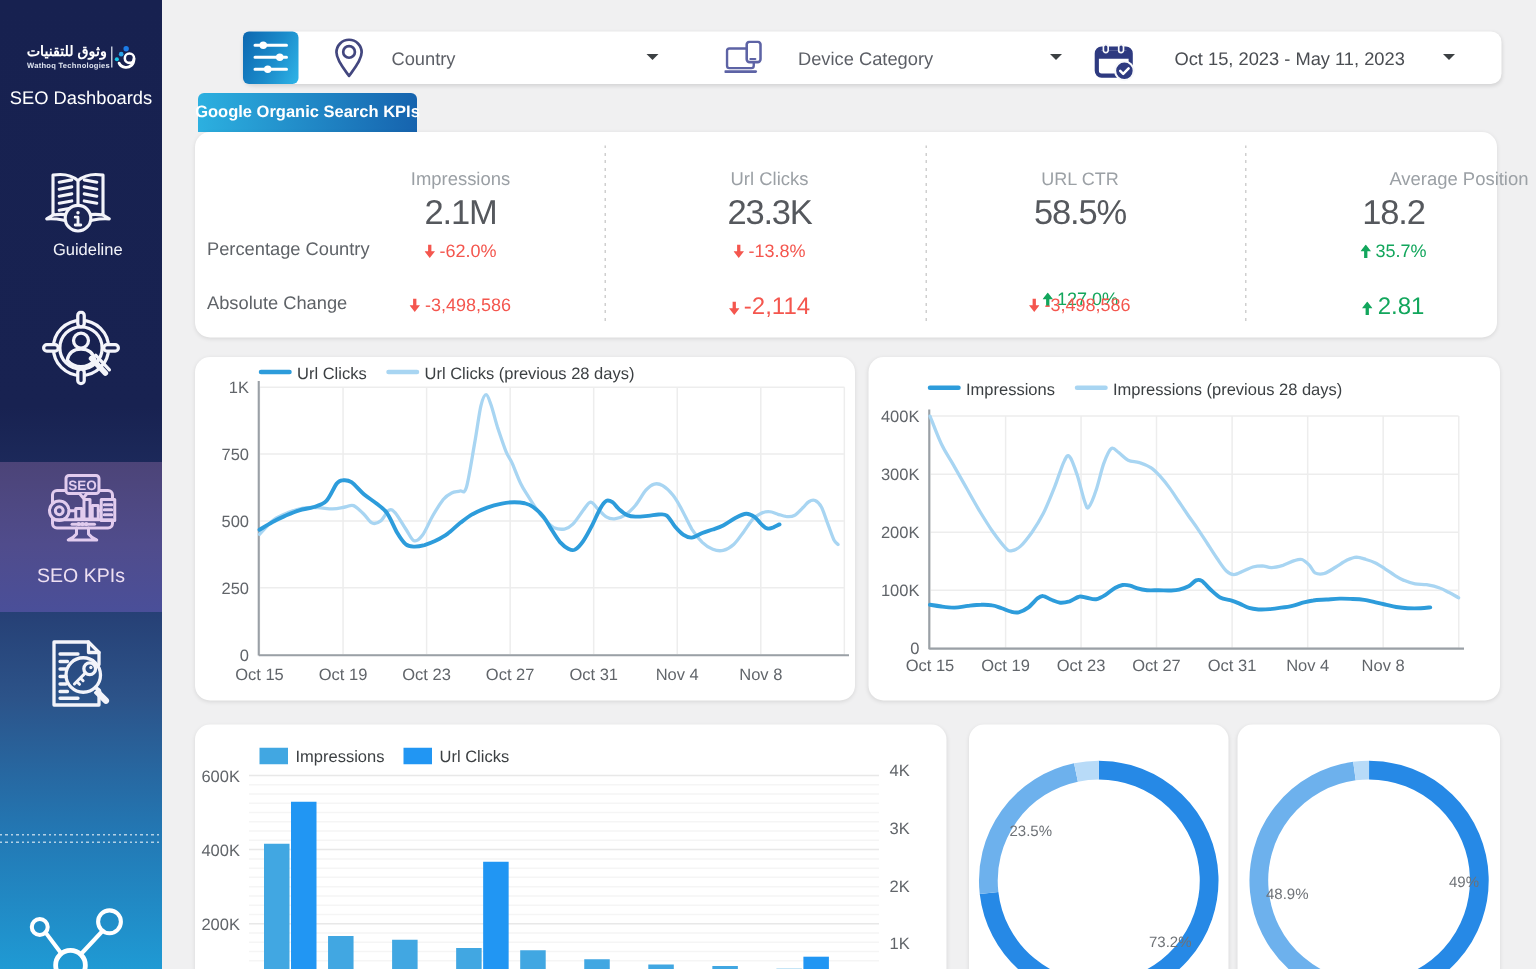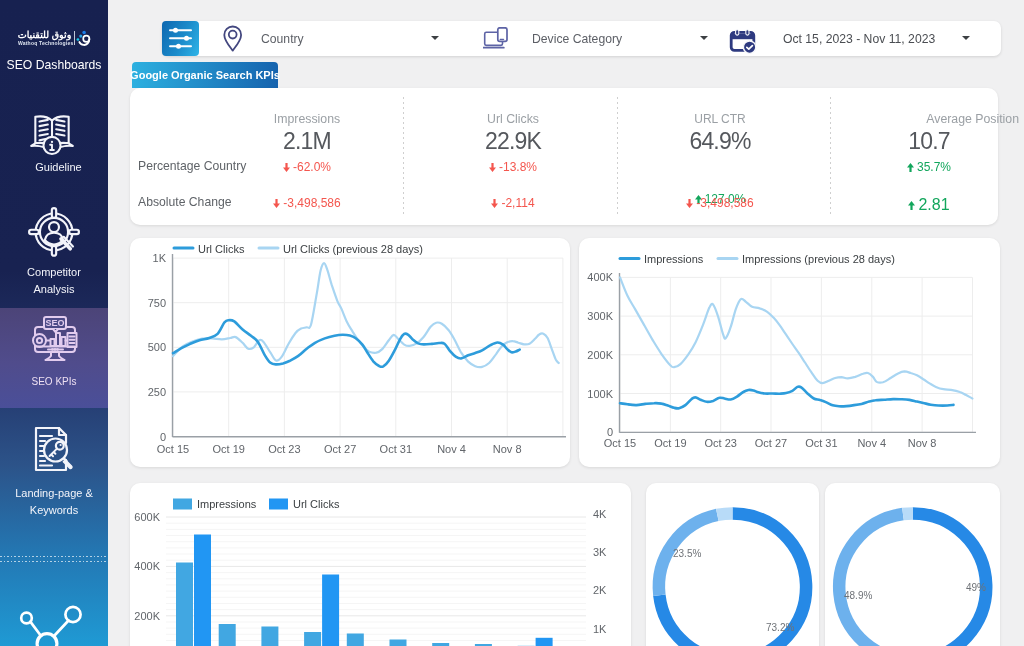--- a/index.html
+++ b/index.html
@@ -46,21 +46,20 @@
     <circle cx="24" cy="23" r="13"></circle>
     <rect x="22" y="1" width="4" height="9" rx="2" fill="#1b2553"></rect>
     <rect x="22" y="36" width="4" height="9" rx="2" fill="#1b2553"></rect>
     <rect x="1" y="21" width="9" height="4" rx="2" fill="#1b2553"></rect>
     <rect x="38" y="21" width="9" height="4" rx="2" fill="#1b2553"></rect>
     <circle cx="24" cy="18.5" r="4.6"></circle>
     <path d="M15.5 30.5 C16.5 25.8 20 23.8 24 23.8 C28 23.8 31.5 25.8 32.5 30.5 C30 33.4 27.2 34.6 24 34.6 C20.8 34.6 18 33.4 15.5 30.5 Z"></path>
     <path d="M30.5 29.5 L39 38.5" stroke-width="3.4"></path>
     <path d="M33 27.5 L41.5 36.5" stroke-width="2"></path>
   </svg>
-<div class="abs" style="left:0;top:264px;width:108px;text-align:center;font-size:11px;line-height:16.5px;color:#f3f4fa;">Competitor<br>Analysis</div>
 <div class="abs" style="left:0;top:308px;width:108px;height:100px;background:linear-gradient(180deg,#4c4478 0%,#504c8c 55%,#4a4f99 100%);"></div>
 
   <svg class="abs" style="left:29px;top:315px;" width="52" height="52" viewBox="0 0 52 52" fill="none" stroke="#e2ccee" stroke-width="2" stroke-linecap="round" stroke-linejoin="round">
     <rect x="6" y="12" width="40" height="25" rx="3"></rect>
     <rect x="15" y="2" width="22" height="12" rx="2" fill="#4d4a87"></rect>
     <path d="M24 14 L26.5 17 L29 14" fill="#4d4a87"></path>
     <text x="26" y="11.4" font-size="9" font-weight="bold" fill="#e2ccee" stroke="none" text-anchor="middle" font-family="Liberation Sans">SEO</text>
     <circle cx="10.5" cy="25.5" r="6.5" fill="#4d4a87"></circle>
     <circle cx="10.5" cy="25.5" r="2.6"></circle>
     <path d="M17 25.5 L21 25.5"></path>
@@ -70,34 +69,33 @@
     <path d="M36.5 25.5 L40.5 25.5"></path>
     <rect x="38.5" y="18" width="9" height="14" fill="#4d4a87"></rect>
     <path d="M40.5 21.5 L45.5 21.5 M40.5 24.8 L45.5 24.8 M40.5 28.1 L45.5 28.1"></path>
     <path d="M19 34.5 L34 34.5"></path>
     <path d="M6 31.5 L46 31.5"></path>
     <circle cx="23.5" cy="34.4" r="0.4" fill="#e2ccee"></circle>
       <circle cx="26" cy="34.4" r="0.4" fill="#e2ccee"></circle>
       <circle cx="28.5" cy="34.4" r="0.4" fill="#e2ccee"></circle>
     <path d="M22 37 L22 41 C20 43.5 18.5 44 16.5 45 L35.5 45 C33.5 44 32 43.5 30 41 L30 37"></path>
   </svg>
-<div class="abs" style="left:0;top:376px;width:108px;text-align:center;font-size:10px;color:#eee0f2;">SEO KPIs</div>
+<div class="abs" style="left:0;top:376px;width:108px;text-align:center;font-size:13px;color:#eee0f2;">SEO KPIs</div>
 
   <svg class="abs" style="left:30px;top:426px;" width="46" height="54" viewBox="0 0 46 54" fill="none" stroke="#f3f4fa" stroke-width="2.2" stroke-linecap="round" stroke-linejoin="round">
     <path d="M6 2 L29 2 L36 9 L36 17 M36 34 L36 44 L6 44 L6 2"></path>
     <path d="M29 2 L29 9 L36 9"></path>
     <path d="M10 10 L22 10 M10 15 L15 15 M10 20 L14 20 M10 25 L14 25 M10 30 L14 30 M10 35 L15 35 M10 39.5 L22 39.5"></path>
     <circle cx="25.5" cy="24" r="11.5"></circle>
     <path d="M33.8 32.3 L36.3 34.8" stroke-width="2.6"></path>
     <path d="M35.3 33.8 L41.5 40 C43 41.5 41 43.5 39.5 42 L33.3 35.8 Z" fill="#f3f4fa" stroke-width="1.4"></path>
     <circle cx="29.8" cy="19.8" r="3.9"></circle>
     <circle cx="30.6" cy="19.0" r="1.1" fill="#f3f4fa" stroke="none"></circle>
     <path d="M27 22.6 L19.6 30 M21.2 28.4 L23 30.2 M23.6 26 L25.4 27.8" stroke-width="2"></path>
   </svg>
-<div class="abs" style="left:0;top:485px;width:108px;text-align:center;font-size:11px;line-height:16.5px;color:#f3f4fa;">Landing-page &amp;<br>Keywords</div>
 <div class="abs" style="left:0;top:555.5px;width:108px;height:1.6px;background-image:repeating-linear-gradient(90deg,rgba(255,255,255,0.65) 0 1.6px,transparent 1.6px 3.6px);"></div>
 <div class="abs" style="left:0;top:560.5px;width:108px;height:1.6px;background-image:repeating-linear-gradient(90deg,rgba(255,255,255,0.65) 0 1.6px,transparent 1.6px 3.6px);"></div>
 <svg class="abs" style="left:12px;top:600px;" width="80" height="46" viewBox="0 0 80 46" fill="none" stroke="#fff" stroke-width="2.7" stroke-linecap="round">
   <path d="M18.3 21.6 L28.5 35.2 M56.5 20.5 L42.5 35.5"></path>
   <circle cx="14.5" cy="18" r="5.3"></circle>
   <circle cx="61" cy="14.5" r="7.6"></circle>
   <circle cx="35" cy="43.5" r="9.9" stroke-width="3.2"></circle>
 </svg>
 </div>
 
@@ -128,21 +126,21 @@
 <div class="abs" style="left:700px;top:36px;width:0;height:0;border-left:4px solid transparent;border-right:4px solid transparent;border-top:4.8px solid #3c4043;"></div>
 
 <svg class="abs" style="left:729px;top:29px;" width="30" height="26" viewBox="0 0 30 26" fill="none">
   <rect x="2.2" y="3.4" width="22.6" height="18" rx="3.2" stroke="#2e3a80" stroke-width="2.8"></rect>
   <path d="M3 4.8 L24 4.8 L24 10.2 L3 10.2 Z" fill="#2e3a80"></path>
   <rect x="6.6" y="0.7" width="3.2" height="5.4" rx="1.6" fill="#2e3a80" stroke="#f7f8fa" stroke-width="1.1"></rect>
   <rect x="16.8" y="0.7" width="3.2" height="5.4" rx="1.6" fill="#2e3a80" stroke="#f7f8fa" stroke-width="1.1"></rect>
   <circle cx="20.6" cy="18.2" r="6.2" fill="#2e3a80" stroke="#f7f8fa" stroke-width="1.4"></circle>
   <path d="M17.8 18.3 L19.8 20.2 L23.4 16.6" stroke="#fff" stroke-width="1.7" fill="none" stroke-linecap="round" stroke-linejoin="round"></path>
 </svg>
-<div class="abs" style="left:783px;top:32px;font-size:12.2px;color:#4a4d52;">Oct 15, 2023 - Nov 11, 2023</div>
+<div class="abs" style="left:783px;top:32px;font-size:12.2px;color:#4a4d52;">Oct 15, 2023 - May 11, 2023</div>
 <div class="abs" style="left:962px;top:36px;width:0;height:0;border-left:4px solid transparent;border-right:4px solid transparent;border-top:4.8px solid #3c4043;"></div>
 
 <div class="abs" style="left:132px;top:62px;width:146px;height:26px;border-radius:4px 4px 0 0;
 background:linear-gradient(90deg,#2cb0e0 0%,#1663ae 100%);color:#fff;font-size:11px;
 display:flex;align-items:center;justify-content:center;white-space:nowrap;font-weight:bold;">Google Organic Search KPIs</div>
 
 <div class="card" style="left:130px;top:88px;width:868px;height:137px;"></div>
 <div class="abs" style="left:403px;top:97px;width:1px;height:119px;background-image:repeating-linear-gradient(180deg,#cfcfcf 0 2px,transparent 2px 5px);"></div>
 <div class="abs" style="left:617px;top:97px;width:1px;height:119px;background-image:repeating-linear-gradient(180deg,#cfcfcf 0 2px,transparent 2px 5px);"></div>
 <div class="abs" style="left:830px;top:97px;width:1px;height:119px;background-image:repeating-linear-gradient(180deg,#cfcfcf 0 2px,transparent 2px 5px);"></div>
@@ -150,37 +148,37 @@
 <div class="abs" style="left:138px;top:195px;font-size:12.2px;color:#5f6368;">Absolute Change</div>
 <div class="abs" style="left:217px;top:112px;width:180px;text-align:center;font-size:12.3px;color:#9ba0a5;">Impressions</div>
 <div class="abs" style="left:217px;top:128px;width:180px;text-align:center;font-size:23px;letter-spacing:-0.8px;color:#55585d;">2.1M</div>
 <div class="abs" style="left:217px;top:160px;width:180px;text-align:center;font-size:12px;color:#f4564e;display:flex;align-items:center;justify-content:center;"><svg width="7" height="9" viewBox="0 0 7 9" style="margin-right:3px;" fill="#f4564e">
       <path d="M3.5 9 L7 4.5 L4.6 4.5 L4.6 0 L2.4 0 L2.4 4.5 L0 4.5 Z"></path>
     </svg>-62.0%</div>
 <div class="abs" style="left:217px;top:196px;width:180px;text-align:center;font-size:12px;color:#f4564e;display:flex;align-items:center;justify-content:center;"><svg width="7" height="9" viewBox="0 0 7 9" style="margin-right:3px;" fill="#f4564e">
       <path d="M3.5 9 L7 4.5 L4.6 4.5 L4.6 0 L2.4 0 L2.4 4.5 L0 4.5 Z"></path>
     </svg>-3,498,586</div>
 <div class="abs" style="left:423px;top:112px;width:180px;text-align:center;font-size:12.3px;color:#9ba0a5;">Url Clicks</div>
-<div class="abs" style="left:423px;top:128px;width:180px;text-align:center;font-size:23px;letter-spacing:-0.8px;color:#55585d;">22.9K</div>
+<div class="abs" style="left:423px;top:128px;width:180px;text-align:center;font-size:23px;letter-spacing:-0.8px;color:#55585d;">23.3K</div>
 <div class="abs" style="left:423px;top:160px;width:180px;text-align:center;font-size:12px;color:#f4564e;display:flex;align-items:center;justify-content:center;"><svg width="7" height="9" viewBox="0 0 7 9" style="margin-right:3px;" fill="#f4564e">
       <path d="M3.5 9 L7 4.5 L4.6 4.5 L4.6 0 L2.4 0 L2.4 4.5 L0 4.5 Z"></path>
     </svg>-13.8%</div>
-<div class="abs" style="left:423px;top:196px;width:180px;text-align:center;font-size:12px;color:#f4564e;display:flex;align-items:center;justify-content:center;"><svg width="7" height="9" viewBox="0 0 7 9" style="margin-right:3px;" fill="#f4564e">
+<div class="abs" style="left:423px;top:196px;width:180px;text-align:center;font-size:16px;color:#f4564e;display:flex;align-items:center;justify-content:center;"><svg width="7" height="9" viewBox="0 0 7 9" style="margin-right:3px;" fill="#f4564e">
       <path d="M3.5 9 L7 4.5 L4.6 4.5 L4.6 0 L2.4 0 L2.4 4.5 L0 4.5 Z"></path>
     </svg>-2,114</div>
 <div class="abs" style="left:630px;top:112px;width:180px;text-align:center;font-size:12px;color:#9ba0a5;">URL CTR</div>
-<div class="abs" style="left:630px;top:128px;width:180px;text-align:center;font-size:23px;letter-spacing:-0.8px;color:#55585d;">64.9%</div>
+<div class="abs" style="left:630px;top:128px;width:180px;text-align:center;font-size:23px;letter-spacing:-0.8px;color:#55585d;">58.5%</div>
 <div class="abs" style="left:630px;top:160px;width:180px;text-align:center;font-size:12px;color:#12a65c;display:flex;align-items:center;justify-content:center;margin-top:32px;"><svg width="7" height="9" viewBox="0 0 7 9" style="margin-right:3px;" fill="#12a65c">
       <path d="M3.5 0 L7 4.5 L4.6 4.5 L4.6 9 L2.4 9 L2.4 4.5 L0 4.5 Z"></path>
     </svg>127.0%</div>
 <div class="abs" style="left:630px;top:196px;width:180px;text-align:center;font-size:12px;color:#f4564e;display:flex;align-items:center;justify-content:center;"><svg width="7" height="9" viewBox="0 0 7 9" style="margin-right:3px;" fill="#f4564e">
       <path d="M3.5 9 L7 4.5 L4.6 4.5 L4.6 0 L2.4 0 L2.4 4.5 L0 4.5 Z"></path>
     </svg>-3,498,586</div>
 <div class="abs" style="left:839px;top:112px;width:180px;text-align:right;font-size:12.3px;color:#9ba0a5;">Average Position</div>
-<div class="abs" style="left:839px;top:128px;width:180px;text-align:center;font-size:23px;letter-spacing:-0.8px;color:#55585d;">10.7</div>
+<div class="abs" style="left:839px;top:128px;width:180px;text-align:center;font-size:23px;letter-spacing:-0.8px;color:#55585d;">18.2</div>
 <div class="abs" style="left:839px;top:160px;width:180px;text-align:center;font-size:12px;color:#12a65c;display:flex;align-items:center;justify-content:center;"><svg width="7" height="9" viewBox="0 0 7 9" style="margin-right:3px;" fill="#12a65c">
       <path d="M3.5 0 L7 4.5 L4.6 4.5 L4.6 9 L2.4 9 L2.4 4.5 L0 4.5 Z"></path>
     </svg>35.7%</div>
 <div class="abs" style="left:839px;top:196px;width:180px;text-align:center;font-size:16px;color:#12a65c;display:flex;align-items:center;justify-content:center;"><svg width="7" height="9" viewBox="0 0 7 9" style="margin-right:3px;" fill="#12a65c">
       <path d="M3.5 0 L7 4.5 L4.6 4.5 L4.6 9 L2.4 9 L2.4 4.5 L0 4.5 Z"></path>
     </svg>2.81</div>
 <div class="card" style="left:130px;top:238px;width:440px;height:229px;"></div>
 <svg class="abs" style="left:130px;top:238px;" width="440" height="229" viewBox="130 238 440 229">
     <line x1="173" y1="436.5" x2="563" y2="436.5" stroke="#ededed" stroke-width="1"></line>
     <line x1="173" y1="391.9" x2="563" y2="391.9" stroke="#ededed" stroke-width="1"></line>

